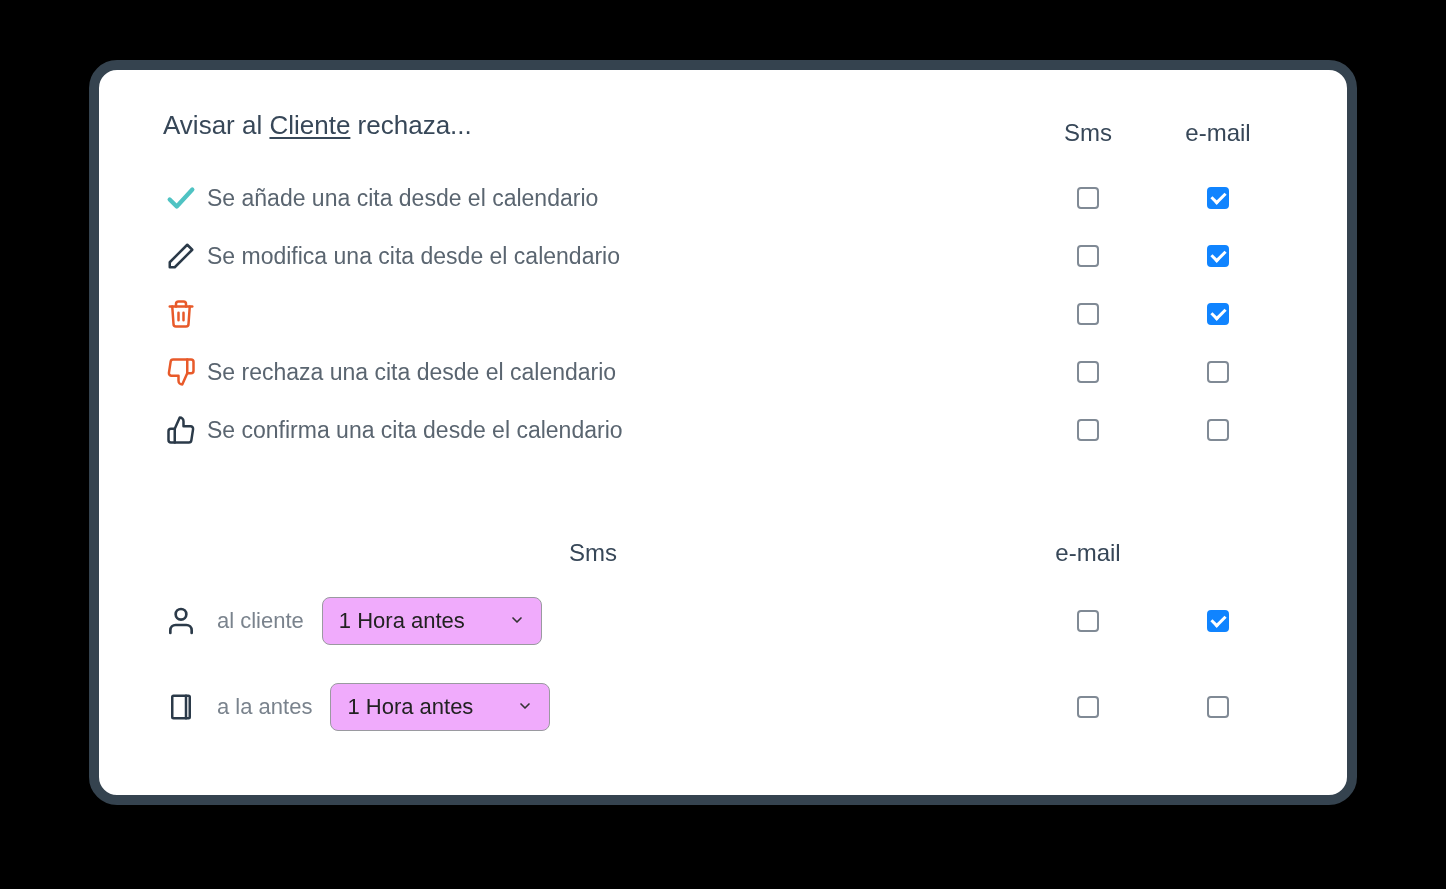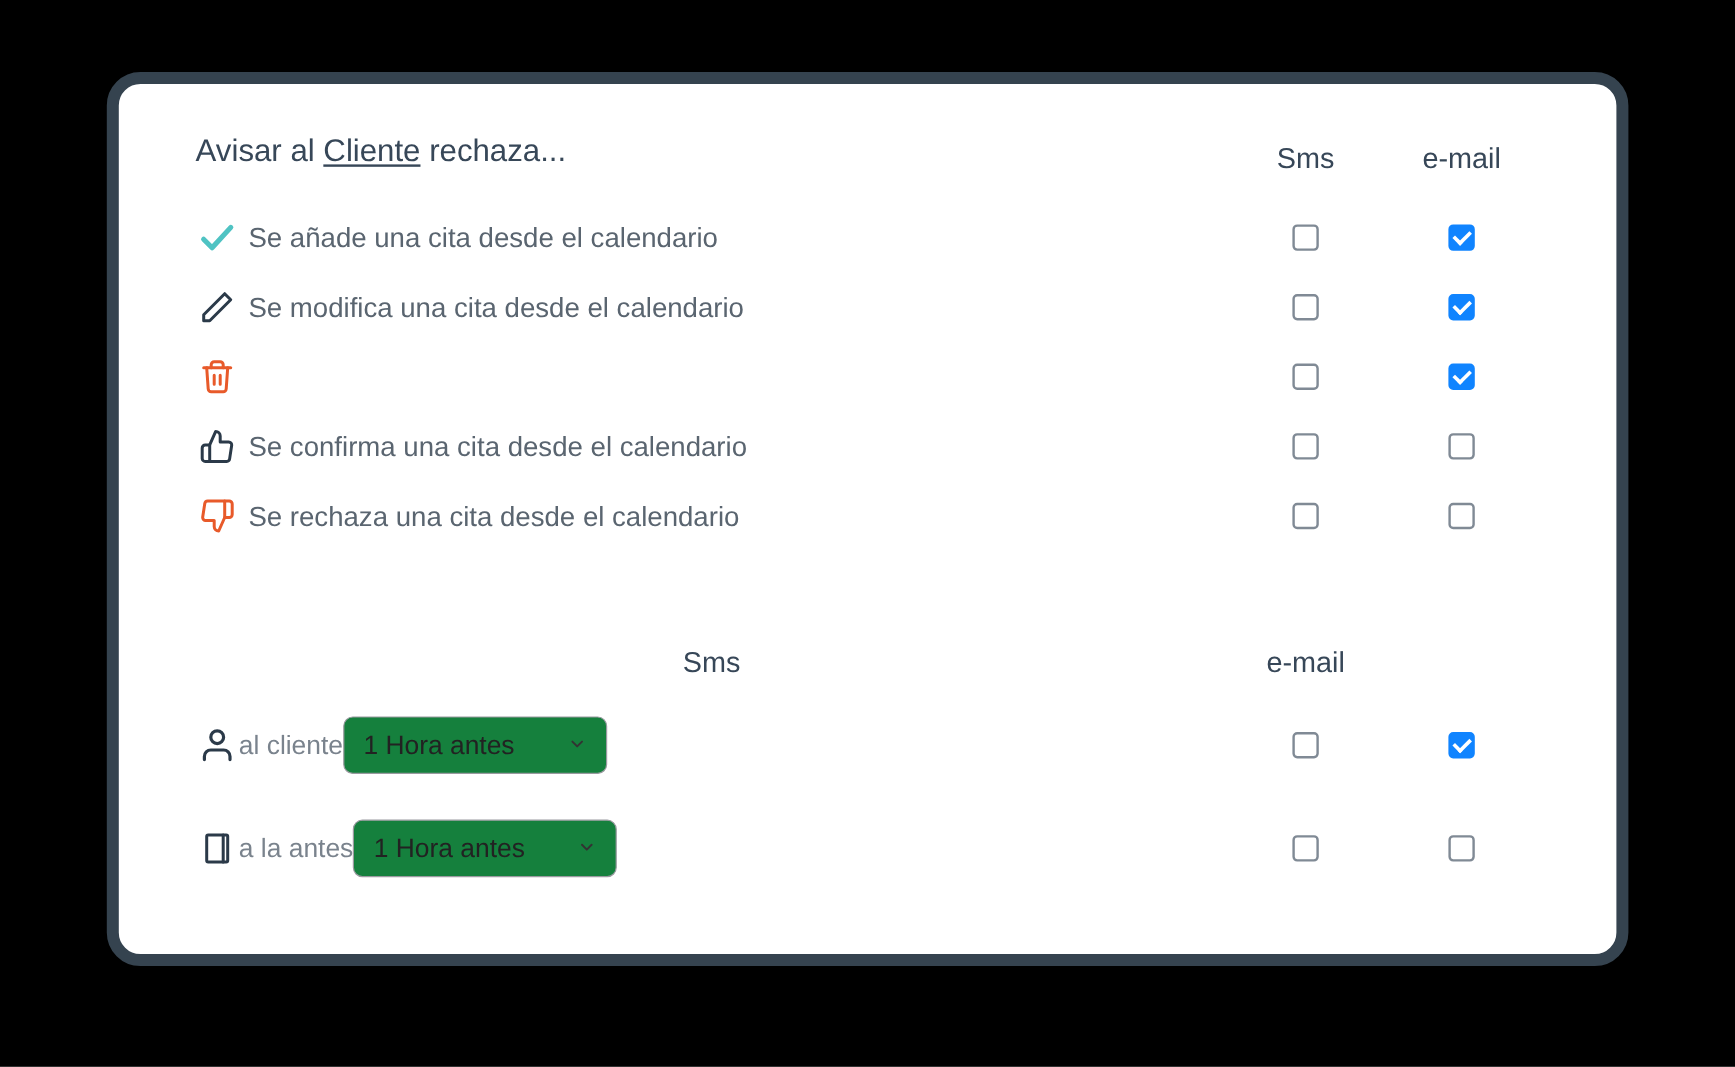--- a/index.html
+++ b/index.html
@@ -92,21 +92,21 @@
     border-width: 0 3px 3px 0;
     transform: rotate(45deg) translate(-1px,-1px);
   }
   .gap {
     height: 80px;
   }
   .select {
     display: inline-flex;
     align-items: flex-start;
     justify-content: space-between;
-    background: #15803d;
+    background: #f0abfc;
     border: 1px solid #9a9aa0;
     border-radius: 8px;
     padding: 10px 16px;
     font-size: 22px;
     color: #222;
     min-width: 220px;
     cursor: pointer;
   }
   .select .chev {
     margin-left: 20px;
@@ -114,20 +114,21 @@
   .reminder-row {
     display: grid;
     grid-template-columns: 1fr 130px 130px;
     align-items: center;
     min-height: 80px;
     margin-top: 6px;
   }
   .reminder-left {
     display: flex;
     align-items: center;
+    gap: 18px;
   }
   .reminder-label {
     font-size: 22px;
     color: #7a838d;
   }
 </style>
 </head>
 <body>
 
 <div class="card">
@@ -189,44 +190,44 @@
         <div class="checkbox"></div>
       </div>
     <div class="chk-cell">
         <div class="checkbox checked"></div>
       </div>
   </div>
 
   <div class="row">
     <div class="row-left">
       <span class="icon">
+        <svg viewBox="0 0 24 24" width="30" height="30" fill="none" stroke="#e85a2a" stroke-width="2" stroke-linecap="round" stroke-linejoin="round">
+            <path d="M10 15v4a3 3 0 0 0 3 3l4-9V2H5.72a2 2 0 0 0-2 1.7l-1.38 9a2 2 0 0 0 2 2.3H10z"></path>
+            <path d="M17 2h3a2 2 0 0 1 2 2v7a2 2 0 0 1-2 2h-3"></path>
+          </svg>
+      </span>
+      <span class="row-label">Se rechaza una cita desde el calendario</span>
+    </div>
+    <div class="chk-cell">
+        <div class="checkbox"></div>
+      </div>
+    <div class="chk-cell">
+        <div class="checkbox"></div>
+      </div>
+  </div>
+
+  <div class="row">
+    <div class="row-left">
+      <span class="icon">
         <svg viewBox="0 0 24 24" width="30" height="30" fill="none" stroke="#2b3a49" stroke-width="2" stroke-linecap="round" stroke-linejoin="round">
             <path d="M14 9V5a3 3 0 0 0-3-3l-4 9v11h11.28a2 2 0 0 0 2-1.7l1.38-9a2 2 0 0 0-2-2.3H14z"></path>
             <path d="M7 22H4a2 2 0 0 1-2-2v-7a2 2 0 0 1 2-2h3"></path>
           </svg>
       </span>
       <span class="row-label">Se confirma una cita desde el calendario</span>
-    </div>
-    <div class="chk-cell">
-        <div class="checkbox"></div>
-      </div>
-    <div class="chk-cell">
-        <div class="checkbox"></div>
-      </div>
-  </div>
-
-  <div class="row">
-    <div class="row-left">
-      <span class="icon">
-        <svg viewBox="0 0 24 24" width="30" height="30" fill="none" stroke="#e85a2a" stroke-width="2" stroke-linecap="round" stroke-linejoin="round">
-            <path d="M10 15v4a3 3 0 0 0 3 3l4-9V2H5.72a2 2 0 0 0-2 1.7l-1.38 9a2 2 0 0 0 2 2.3H10z"></path>
-            <path d="M17 2h3a2 2 0 0 1 2 2v7a2 2 0 0 1-2 2h-3"></path>
-          </svg>
-      </span>
-      <span class="row-label">Se rechaza una cita desde el calendario</span>
     </div>
     <div class="chk-cell">
         <div class="checkbox"></div>
       </div>
     <div class="chk-cell">
         <div class="checkbox"></div>
       </div>
   </div>
 
   <div class="gap"></div>

